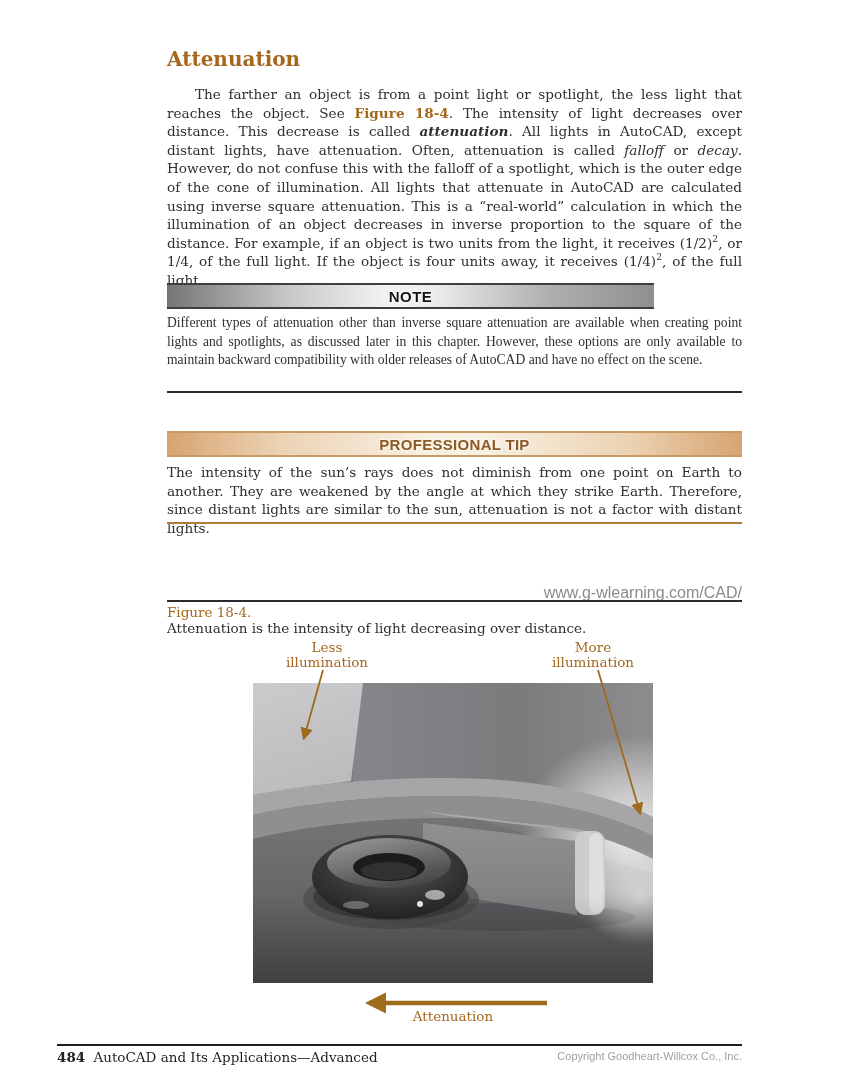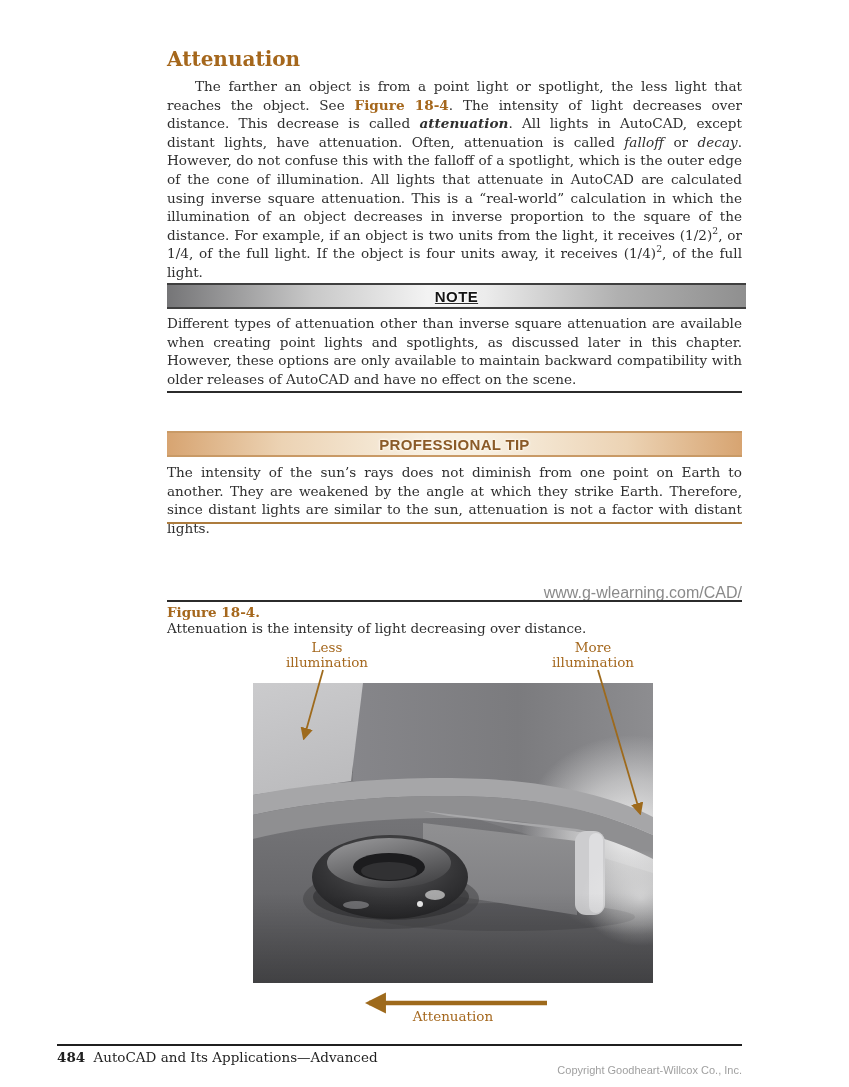--- a/index.html
+++ b/index.html
@@ -5,36 +5,36 @@
   html,body{margin:0;padding:0;background:#e8e8e8;}
   .page{position:relative;width:849px;height:1087px;background:#ffffff;margin:0 auto;
         font-family:"DejaVu Serif",serif;color:#2e2e2e;overflow:hidden;padding-left:40px;}
   .abs{position:absolute;}
 
   
   .section-heading{left:167px;top:47px;font-size:20px;font-weight:700;color:#a5671c;}
 
   
   .bodytext{width:575px;font-size:13.6px;line-height:18.6px;text-align:justify;color:#2f2f2f;}
-  #intro{left:167px;top:77px;text-indent:28px;}
+  #intro{left:167px;top:85px;text-indent:28px;}
   .seg.plain{}
   .seg.bold-brown{font-weight:700;color:#a5671c;}
   .seg.bold-italic{font-weight:700;font-style:italic;}
   .seg.italic{font-style:italic;}
   sup.seg{font-size:68%;line-height:0;}
 
   
-  .note-banner{left:167px;top:283px;width:579px;height:22px;
+  .note-banner{left:167px;top:283px;width:487px;height:22px;
     background:linear-gradient(90deg,#757577 0%,#c8c8c8 25%,#f3f3f3 45%,#ececec 55%,#b0b0b0 78%,#8f8f8f 100%);
     border-top:2px solid #3f3f3f;border-bottom:2px solid #3f3f3f;
-    display:flex;align-items:center;justify-content:center;text-decoration:underline;}
+    display:flex;align-items:center;justify-content:center;}
   .note-banner .btitle{font-family:"Liberation Sans",sans-serif;font-weight:700;font-size:15px;
     letter-spacing:.4px;color:#141414;
     text-shadow:0 0 2px #fff,0 0 2px #fff,0 0 3px #fff,0 0 3px #fff;}
-  #note-body{left:167px;top:314px;}
+  #note-body{left:167px;top:314px;font-family:Liberation Serif, serif;}
   .rule-dark{height:2px;background:#2b2b2b;width:575px;left:167px;}
   #rule-after-note{top:391px;}
 
   
   .tip-banner{left:167px;top:431px;width:575px;height:22px;
     background:linear-gradient(90deg,#d7a471 0%,#ecd3b4 20%,#f8f0e2 45%,#f8f0e2 55%,#ecd3b4 80%,#d7a471 100%);
     border-top:2px solid #c99a66;border-bottom:2px solid #c99a66;
     display:flex;align-items:center;justify-content:center;}
   .tip-banner .btitle{font-family:"Liberation Sans",sans-serif;font-weight:700;font-size:15px;
     letter-spacing:.3px;color:#8a5a28;
@@ -42,41 +42,41 @@
   #tip-body{left:167px;top:463px;}
   #rule-after-tip{top:522px;height:2px;background:#ad7c3e;width:575px;left:167px;}
 
   
   #companion-row{left:167px;top:584px;width:575px;height:15px;font-size:13px;}
   #companion-msg{margin-left:70px;color:#a5681e;}
   #companion-url{float:right;font-family:"Liberation Sans",sans-serif;font-size:16px;color:#8a8a8a;}
   #rule-after-companion{top:600px;}
 
   
-  #figure-label{left:167px;top:604px;font-size:13.5px;font-weight:700;color:#a5671c;}
+  #figure-label{left:167px;top:604px;font-size:13.5px;font-weight:400;color:#a5671c;}
   #figure-caption{left:167px;top:620px;font-size:13.5px;color:#2f2f2f;}
 
   
   .anno{font-size:13.5px;line-height:15px;color:#a5681e;text-align:center;width:130px;}
   #anno-less{left:262px;top:640px;}
   #anno-more{left:528px;top:640px;}
   #anno-bottom{left:388px;top:1009px;width:130px;}
 
   
   #figure-image{left:253px;top:683px;width:400px;height:300px;}
 
   
   #arrows{left:167px;top:640px;width:575px;height:390px;pointer-events:none;}
 
   
   #footer-rule{left:57px;top:1044px;width:685px;height:2px;background:#1f1f1f;}
   #footer-row{left:57px;top:1049px;width:685px;font-size:13.5px;color:#1f1f1f;}
   #footer-page-num{font-weight:700;}
   #footer-title{margin-left:4px;}
-  #footer-copyright{float:right;font-family:"Liberation Sans",sans-serif;font-size:11px;color:#a0a0a0;margin-top:15px;}
+  #footer-copyright{float:right;font-family:"Liberation Sans",sans-serif;font-size:11px;color:#a0a0a0;margin-top:1px;}
 </style>
 </head>
 <body>
 
 <div class="page">
 
   <div class="abs section-heading">Attenuation</div>
 
   <div class="abs bodytext" id="intro"><span class="seg plain">The farther an object is from a point light or spotlight, the less light that reaches the object. See </span><span class="seg bold-brown">Figure 18-4</span><span class="seg plain">. The intensity of light decreases over distance. This decrease is called </span><span class="seg bold-italic">attenuation</span><span class="seg plain">. All lights in AutoCAD, except distant lights, have attenuation. Often, attenuation is called </span><span class="seg italic">falloff</span><span class="seg plain"> or </span><span class="seg italic">decay</span><span class="seg plain">. However, do not confuse this with the falloff of a spotlight, which is the outer edge of the cone of illumination. All lights that attenuate in AutoCAD are calculated using inverse square attenuation. This is a “real-world” calculation in which the illumination of an object decreases in inverse proportion to the square of the distance. For example, if an object is two units from the light, it receives (1/2)</span><sup class="seg sup">2</sup><span class="seg plain">, or 1/4, of the full light. If the object is four units away, it receives (1/4)</span><sup class="seg sup">2</sup><span class="seg plain">, of the full light.</span></div>
 

